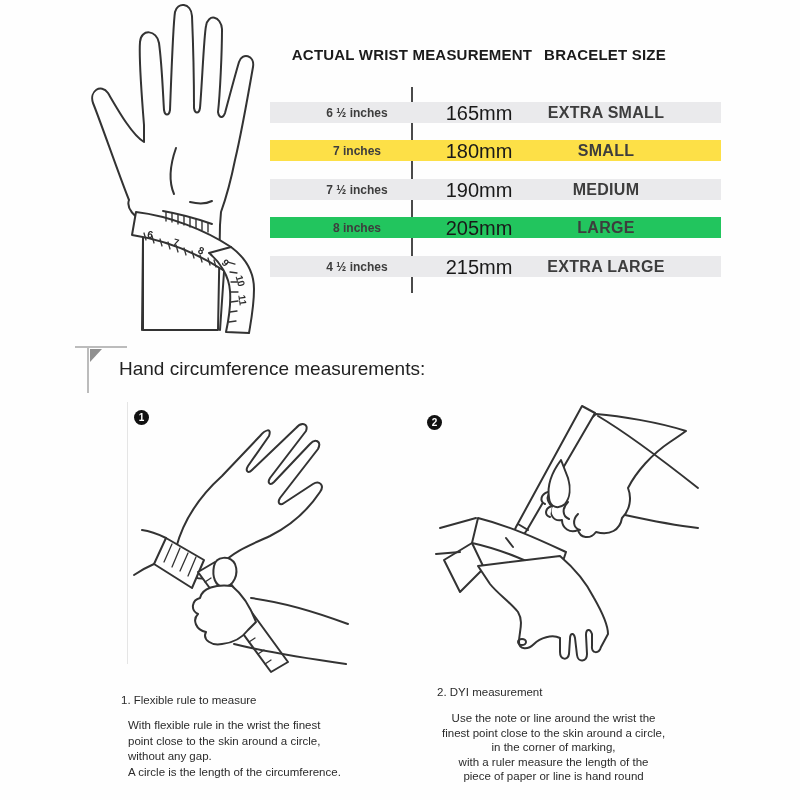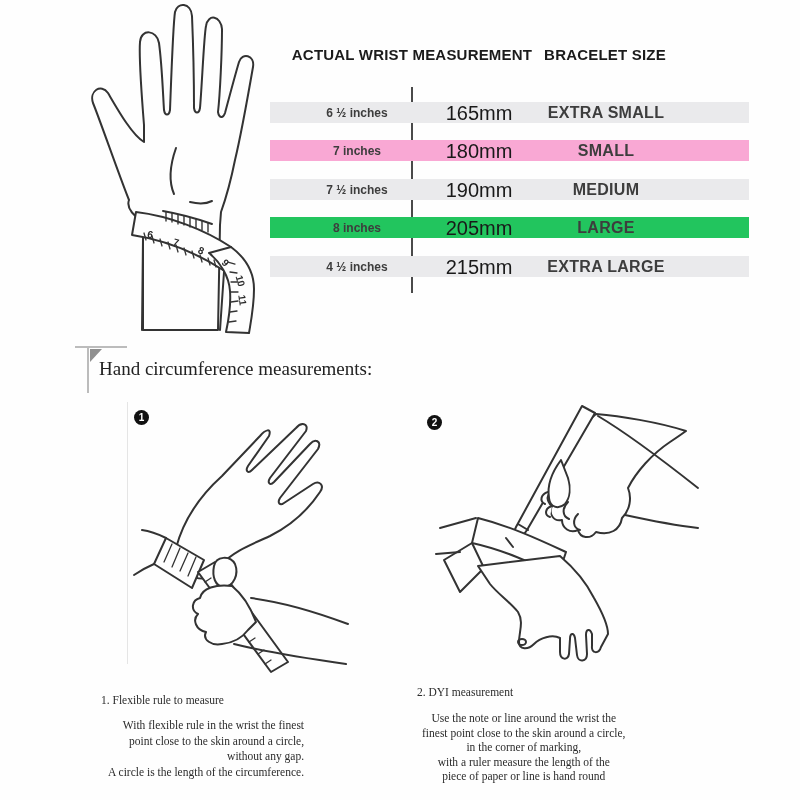--- a/index.html
+++ b/index.html
@@ -6,39 +6,39 @@
   #stage{
     position:relative;width:800px;height:800px;background:#fefefe;
     font-family:"Liberation Sans",sans-serif;color:#222;overflow:hidden;
   }
   
   .tbl-header{
     position:absolute;top:46px;transform:translateX(-50%);
     font-weight:bold;font-size:15px;letter-spacing:.2px;color:#1b1b1b;white-space:nowrap;
   }
   .tbl-divider{position:absolute;left:411px;top:87px;width:2px;height:206px;background:#4a4a4a;}
-  .band{position:absolute;left:270px;width:451px;height:21px;padding-left:28px;}
+  .band{position:absolute;left:270px;width:451px;height:21px;}
   .cell{position:absolute;top:50%;transform:translate(-50%,-50%);white-space:nowrap;}
   .cell-in{left:87px;font-size:12px;font-weight:bold;color:#3d3d3d;}
   .cell-mm{left:209px;font-size:20px;font-weight:400;color:#191919;}
   .cell-sz{left:336px;font-size:16px;font-weight:bold;letter-spacing:.3px;color:#3d3d3d;}
   
   .mark-h{position:absolute;left:75px;top:346px;width:52px;height:2px;background:#bcbcbc;}
   .mark-v{position:absolute;left:87px;top:346px;width:2px;height:47px;background:#bcbcbc;}
   .mark-tri{position:absolute;left:90px;top:349px;width:12px;height:13px;background:#8f8f8f;
     clip-path:polygon(0 0,100% 0,0 100%);}
   .faint-line{position:absolute;left:127px;top:402px;width:1px;height:262px;background:#e5e5e5;}
   
-  .mono{font-family:Liberation Serif, serif;color:#2b2b2b;}
+  .mono{font-family:Liberation Sans, sans-serif;color:#2b2b2b;margin-left:20px;}
   .section-heading{position:absolute;left:99px;top:358px;font-size:19px;color:#222;white-space:nowrap;}
   .step-title{position:absolute;font-size:11.5px;white-space:nowrap;}
   .step-title-1{left:101px;top:694px;}
   .step-title-2{left:417px;top:686px;}
   .step-body{position:absolute;font-size:11.5px;white-space:pre-line;}
-  .step-body-1{left:108px;top:718px;line-height:15.5px;text-align:right;}
+  .step-body-1{left:108px;top:718px;line-height:15.5px;}
   .step-body-2{left:422px;top:711px;line-height:14.5px;text-align:center;}
   
   .step-marker{
     position:absolute;width:15px;height:15px;border-radius:50%;background:#111;
     color:#fff;font-size:10px;font-weight:bold;line-height:15px;text-align:center;
   }
   .marker-1{left:134px;top:410px;}
   .marker-2{left:427px;top:415px;}
   
   .illus{position:absolute;}
@@ -112,21 +112,21 @@
 
   <div class="tbl-header" style="left:412px;">ACTUAL WRIST MEASUREMENT</div>
   <div class="tbl-header" style="left:605px;">BRACELET SIZE</div>
   <div class="tbl-divider"></div>
 
   <div class="band" style="top:102px;background:#eaeaec;">
     <span class="cell cell-in">6 ½ inches</span>
     <span class="cell cell-mm">165mm</span>
     <span class="cell cell-sz">EXTRA SMALL</span>
   </div>
-  <div class="band" style="top:140px;background:#f9a8d4;">
+  <div class="band" style="top:140px;background:#fde047;">
     <span class="cell cell-in">7 inches</span>
     <span class="cell cell-mm">180mm</span>
     <span class="cell cell-sz">SMALL</span>
   </div>
   <div class="band" style="top:179px;background:#eaeaec;">
     <span class="cell cell-in">7 ½ inches</span>
     <span class="cell cell-mm">190mm</span>
     <span class="cell cell-sz">MEDIUM</span>
   </div>
   <div class="band" style="top:217px;background:#22c55e;">

